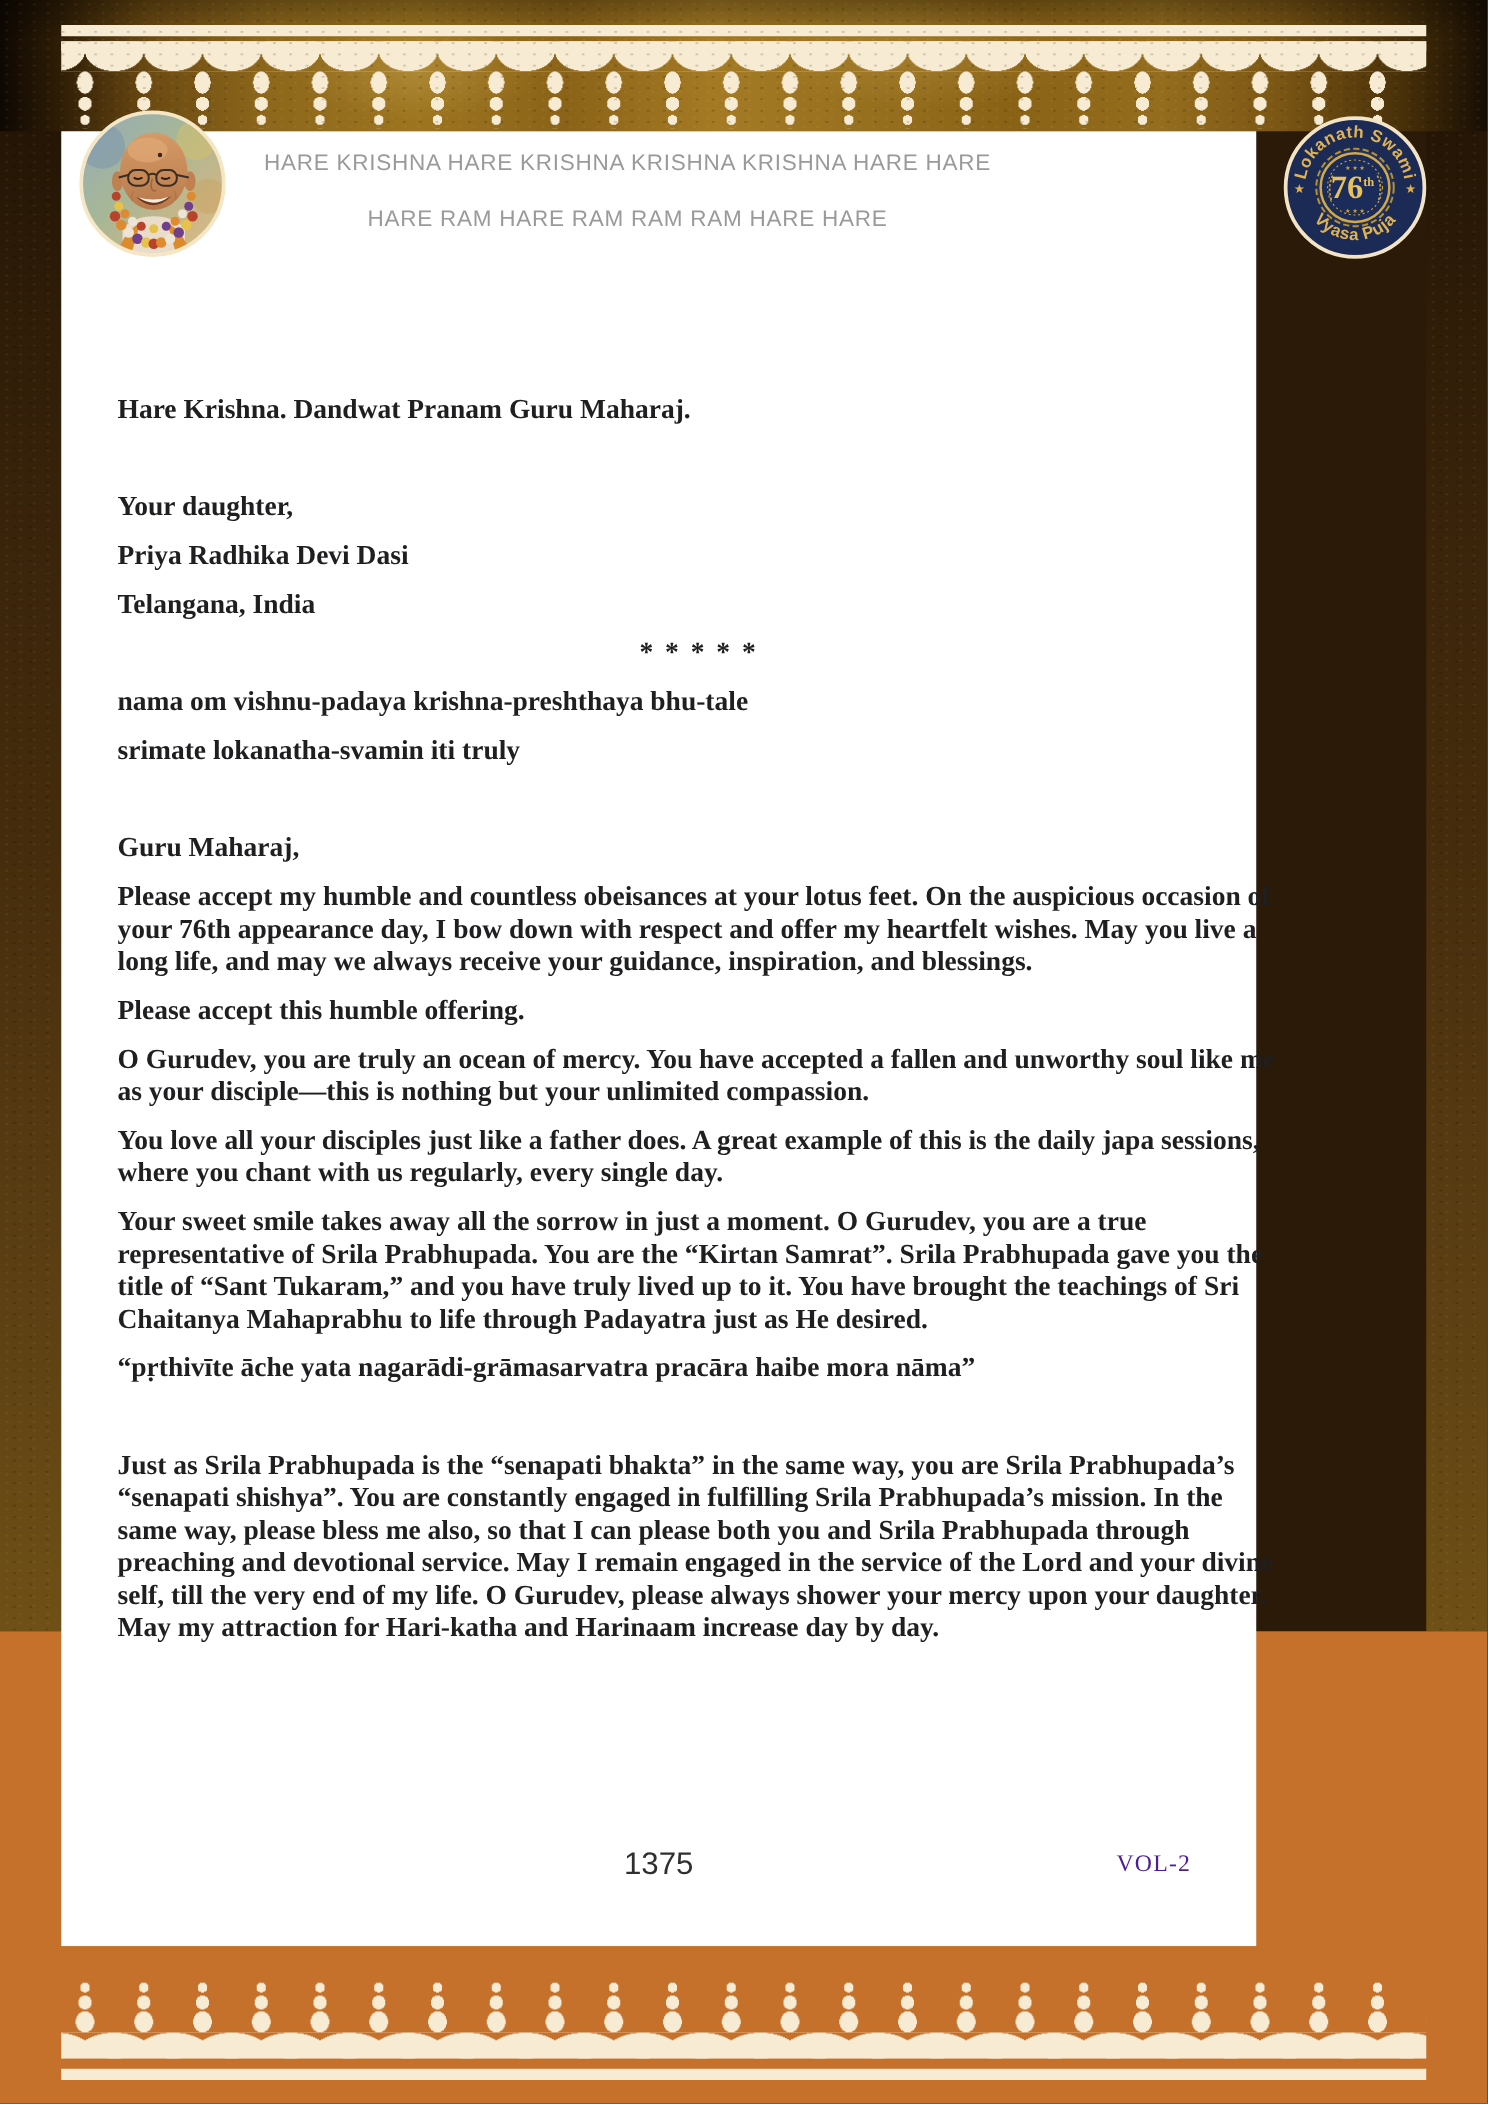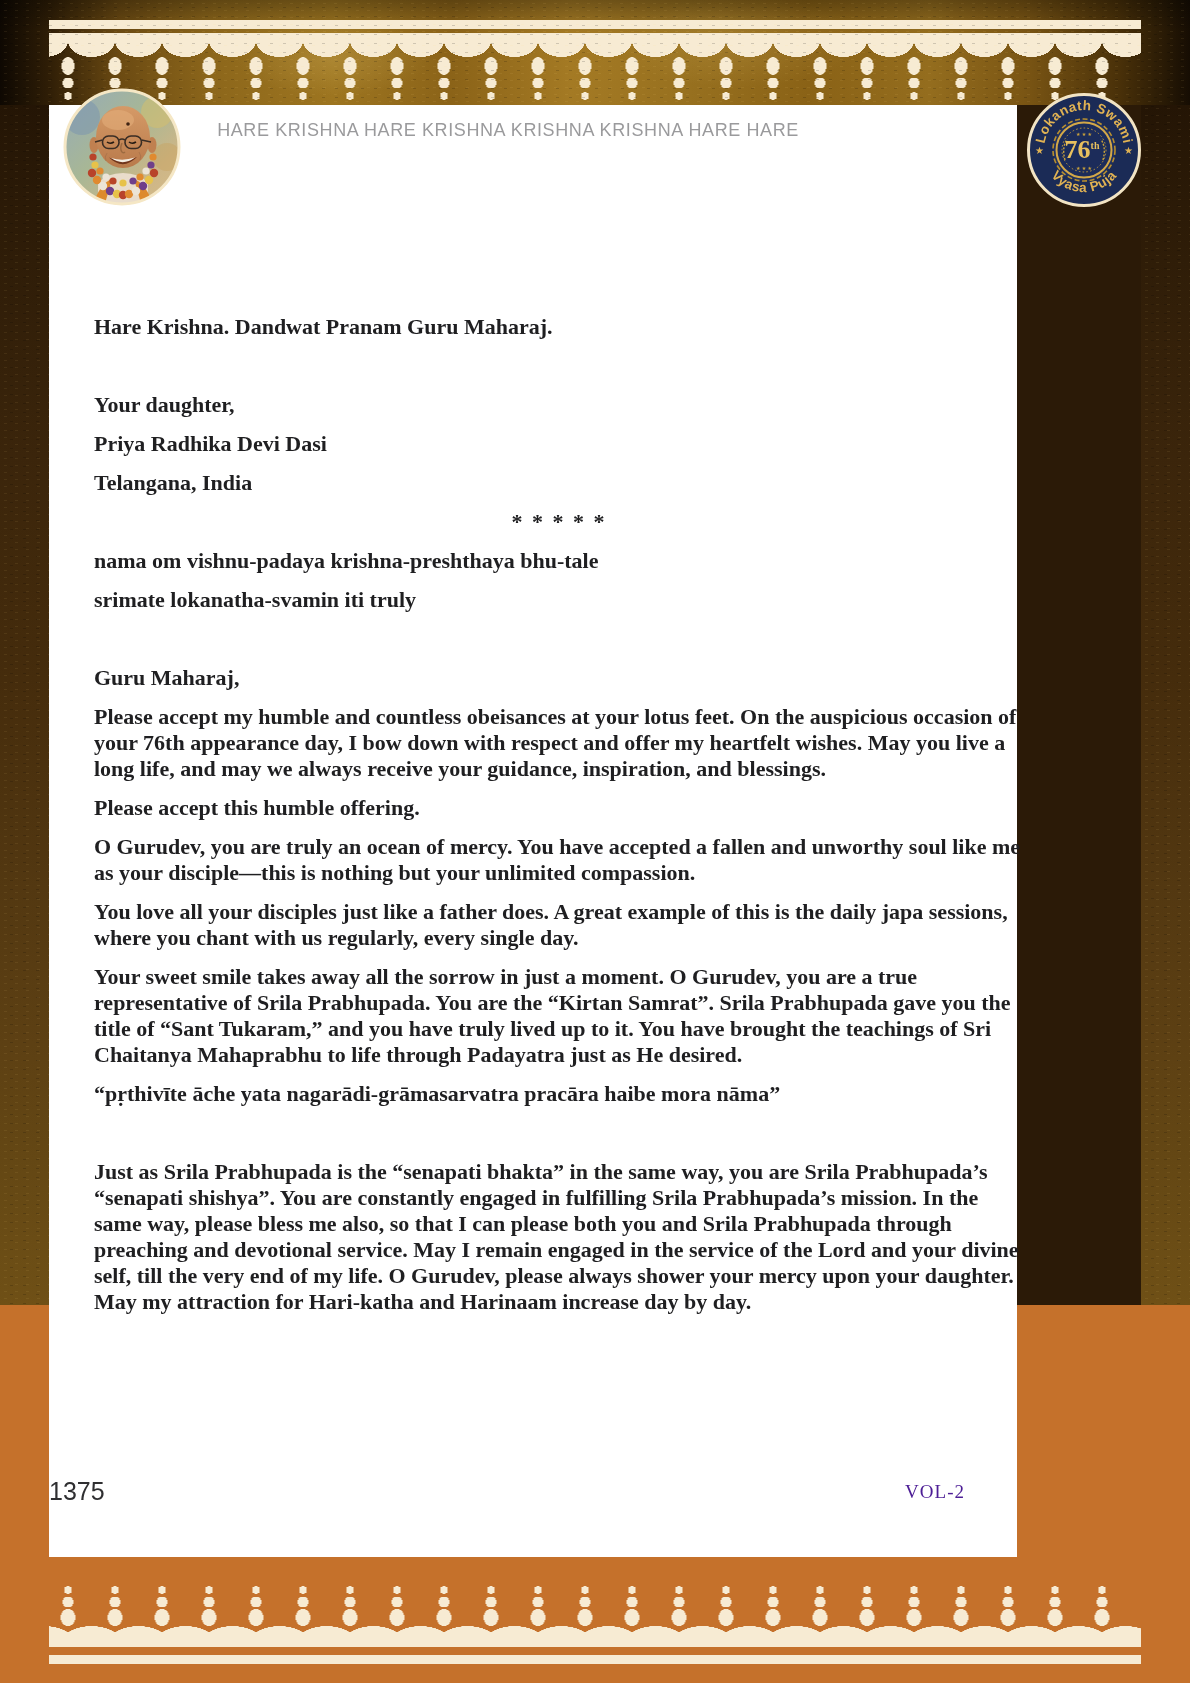--- a/index.html
+++ b/index.html
@@ -75,40 +75,39 @@
   .bb-arches{
     position:absolute;left:49px;right:49px;top:69px;height:21px;
     background-image:radial-gradient(33px 21px at 23.5px 21px, var(--cream) 99%, rgba(255,255,255,0) 100%);
     background-size:47px 21px;background-repeat:repeat-x;background-position:19px 0;
   }
   .bb-bar{position:absolute;left:49px;right:49px;top:98px;height:9px;background:var(--cream);}
   
   .page{
     position:absolute;left:49px;top:105px;width:956px;height:1452px;z-index:2;
     background:#ffffff;
-    padding-left:12px;
   }
   
   .mantra-block{position:absolute;left:110px;right:160px;top:13px;text-align:center;}
   .mantra{
     font-family:"Liberation Sans","DejaVu Sans",sans-serif;
     font-size:18px;line-height:24px;color:#9a9a9c;letter-spacing:.6px;
   }
   .mantra + .mantra{margin-top:21px;}
   
   .letter{position:absolute;left:45px;top:209px;width:930px;color:var(--ink);}
   .letter p{
     margin:0 0 13px 0;font-size:22px;line-height:26px;
     hyphens:auto;font-weight:bold;-webkit-hyphens:auto;
   }
   .letter p.gap-after{margin-bottom:52px;}
   .letter p.center{text-align:center;letter-spacing:2px;}
   
   .page-number{
-    position:absolute;left:0;width:100%;top:1372px;text-align:left;
+    position:absolute;left:0;width:100%;top:1372px;text-align:center;
     font-family:"Liberation Sans","DejaVu Sans",sans-serif;font-size:25px;color:#2f2f31;
   }
   .volume{
     position:absolute;right:52px;top:1376px;
     font-family:"Liberation Serif","DejaVu Serif",serif;font-size:19px;letter-spacing:1px;color:#4c1d95;
   }
   
   .photo{position:absolute;left:62px;top:87px;width:120px;height:120px;z-index:3;}
   .badge{position:absolute;left:1024px;top:90px;width:120px;height:120px;z-index:3;}
 </style>
@@ -123,20 +122,21 @@
 
   <div class="top-border texture">
     <div class="tb-bar"></div>
     <div class="tb-scallops"></div>
     <div class="tb-dots"></div>
   </div>
 
   <div class="page">
     <div class="mantra-block">
       <div class="mantra">HARE KRISHNA HARE KRISHNA KRISHNA KRISHNA HARE HARE</div>
+      <div class="mantra">HARE RAM HARE RAM RAM RAM HARE HARE</div>
     </div>
 
     <div class="letter">
 
         <p class="gap-after">Hare Krishna. Dandwat Pranam Guru Maharaj.</p>
 
         <p>Your daughter,</p>
 
         <p>Priya Radhika Devi Dasi</p>
 

